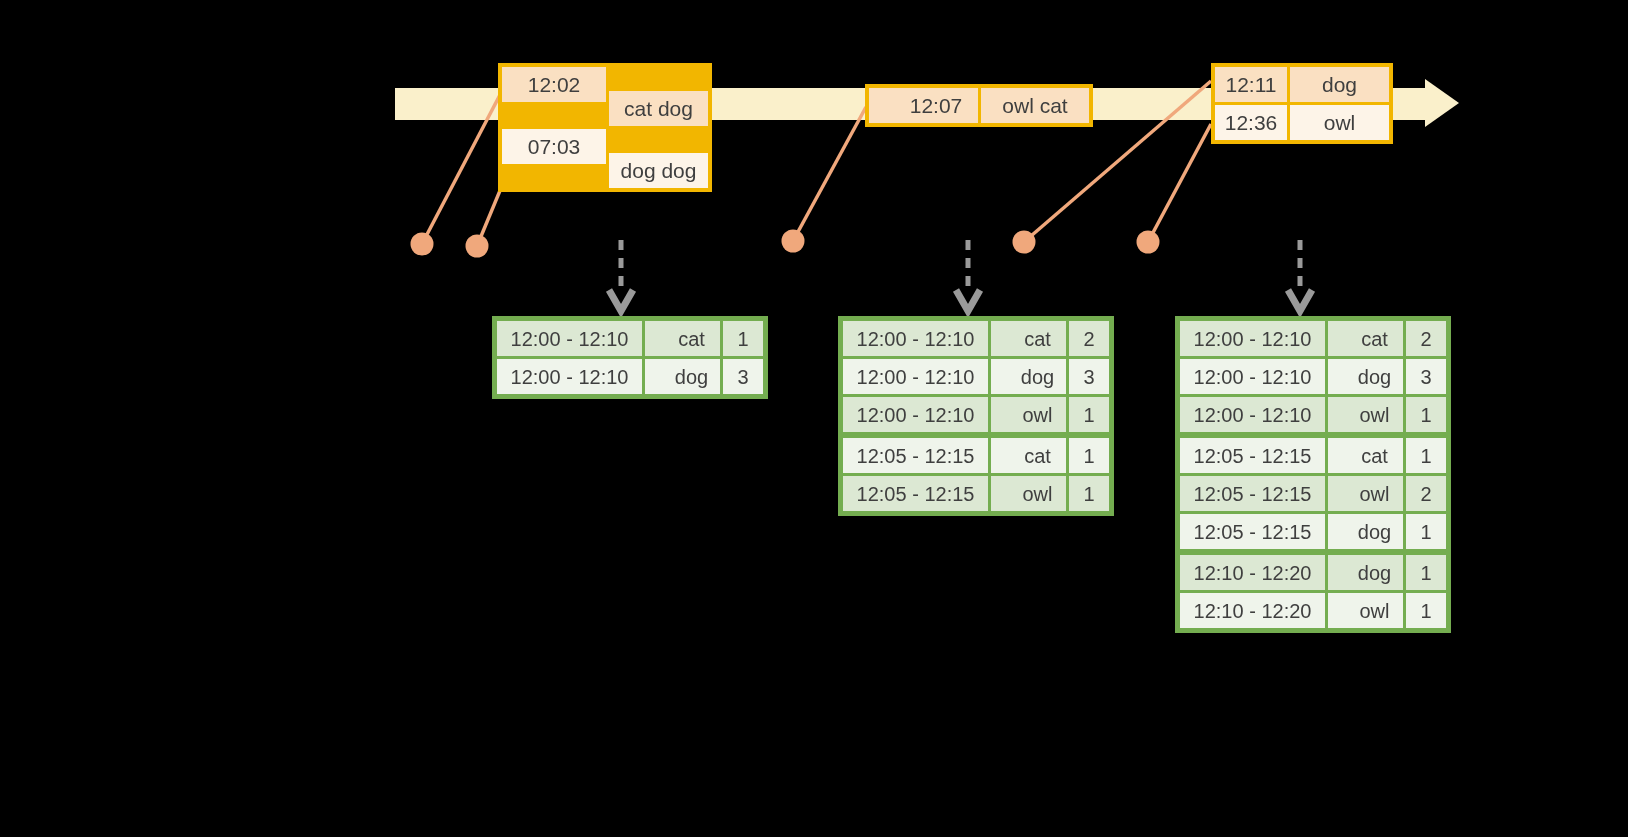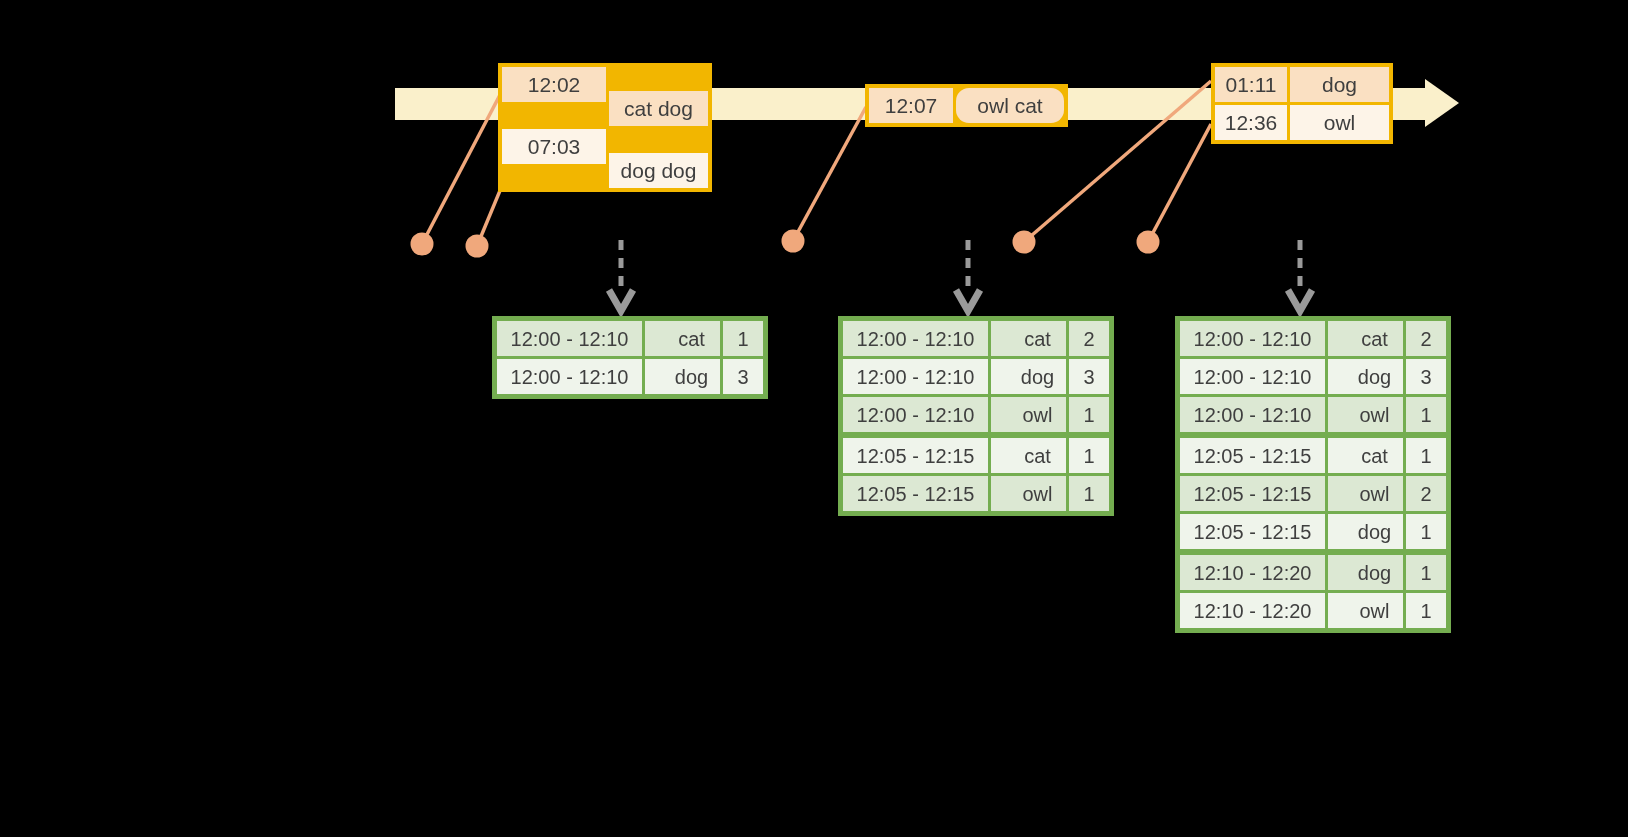--- a/index.html
+++ b/index.html
@@ -17,21 +17,21 @@
     display:flex; flex-direction:column; gap:3px;
   }
   .orow { display:flex; gap:3px; }
   .ocell {
     height:35px; display:flex; align-items:center; justify-content:center;
     font-size:21px; line-height:1;
   }
   .orow.dark  .ocell { background:var(--orange_dark); }
   .orow.light .ocell { background:var(--orange_light); }
   .ot1 .otime { width:104px; } .ot1 .owords { width:99px;margin-top:24px; }
-  .ot2 .otime { width:84px;  } .ot2 .owords { width:108px;border-radius:13px; }
+  .ot2 .otime { width:84px;padding-left:25px;  } .ot2 .owords { width:108px; }
   .ot3 .otime { width:72px;  } .ot3 .owords { width:99px; }
 
   
   .gtable {
     position:absolute; z-index:2;
     border:5px solid var(--green); background:var(--green);
     display:flex; flex-direction:column; gap:3px;
   }
   .grow { display:flex; gap:3px; }
   .grow.group-start { margin-top:3px; }
@@ -92,21 +92,21 @@
 
   <div class="otable ot2" style="left:865px;top:84px">
     <div class="orow dark">
       <div class="ocell otime">12:07</div>
       <div class="ocell owords">owl cat</div>
     </div>
   </div>
 
   <div class="otable ot3" style="left:1211px;top:63px">
     <div class="orow dark">
-      <div class="ocell otime">01:11</div>
+      <div class="ocell otime">12:11</div>
       <div class="ocell owords">dog</div>
     </div>
     <div class="orow light">
       <div class="ocell otime">12:36</div>
       <div class="ocell owords">owl</div>
     </div>
   </div>
 
   <div class="gtable" style="left:492px;top:316px">
     <div class="grow dark">

